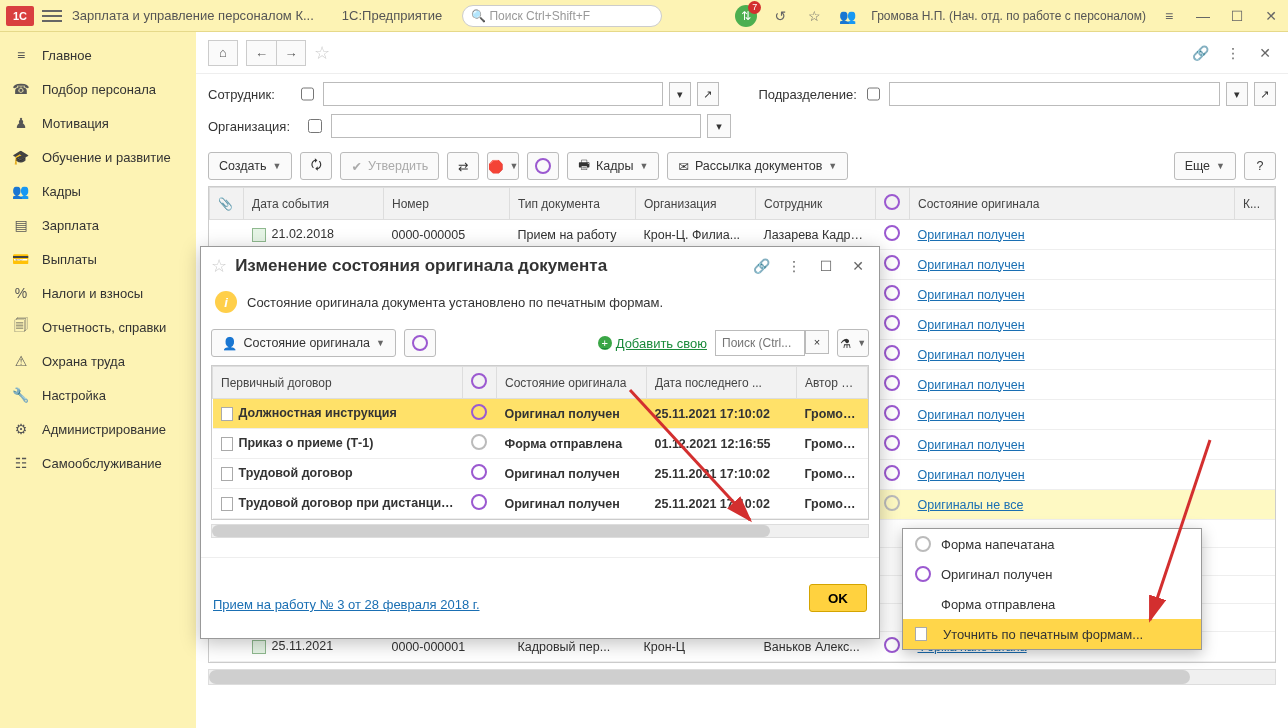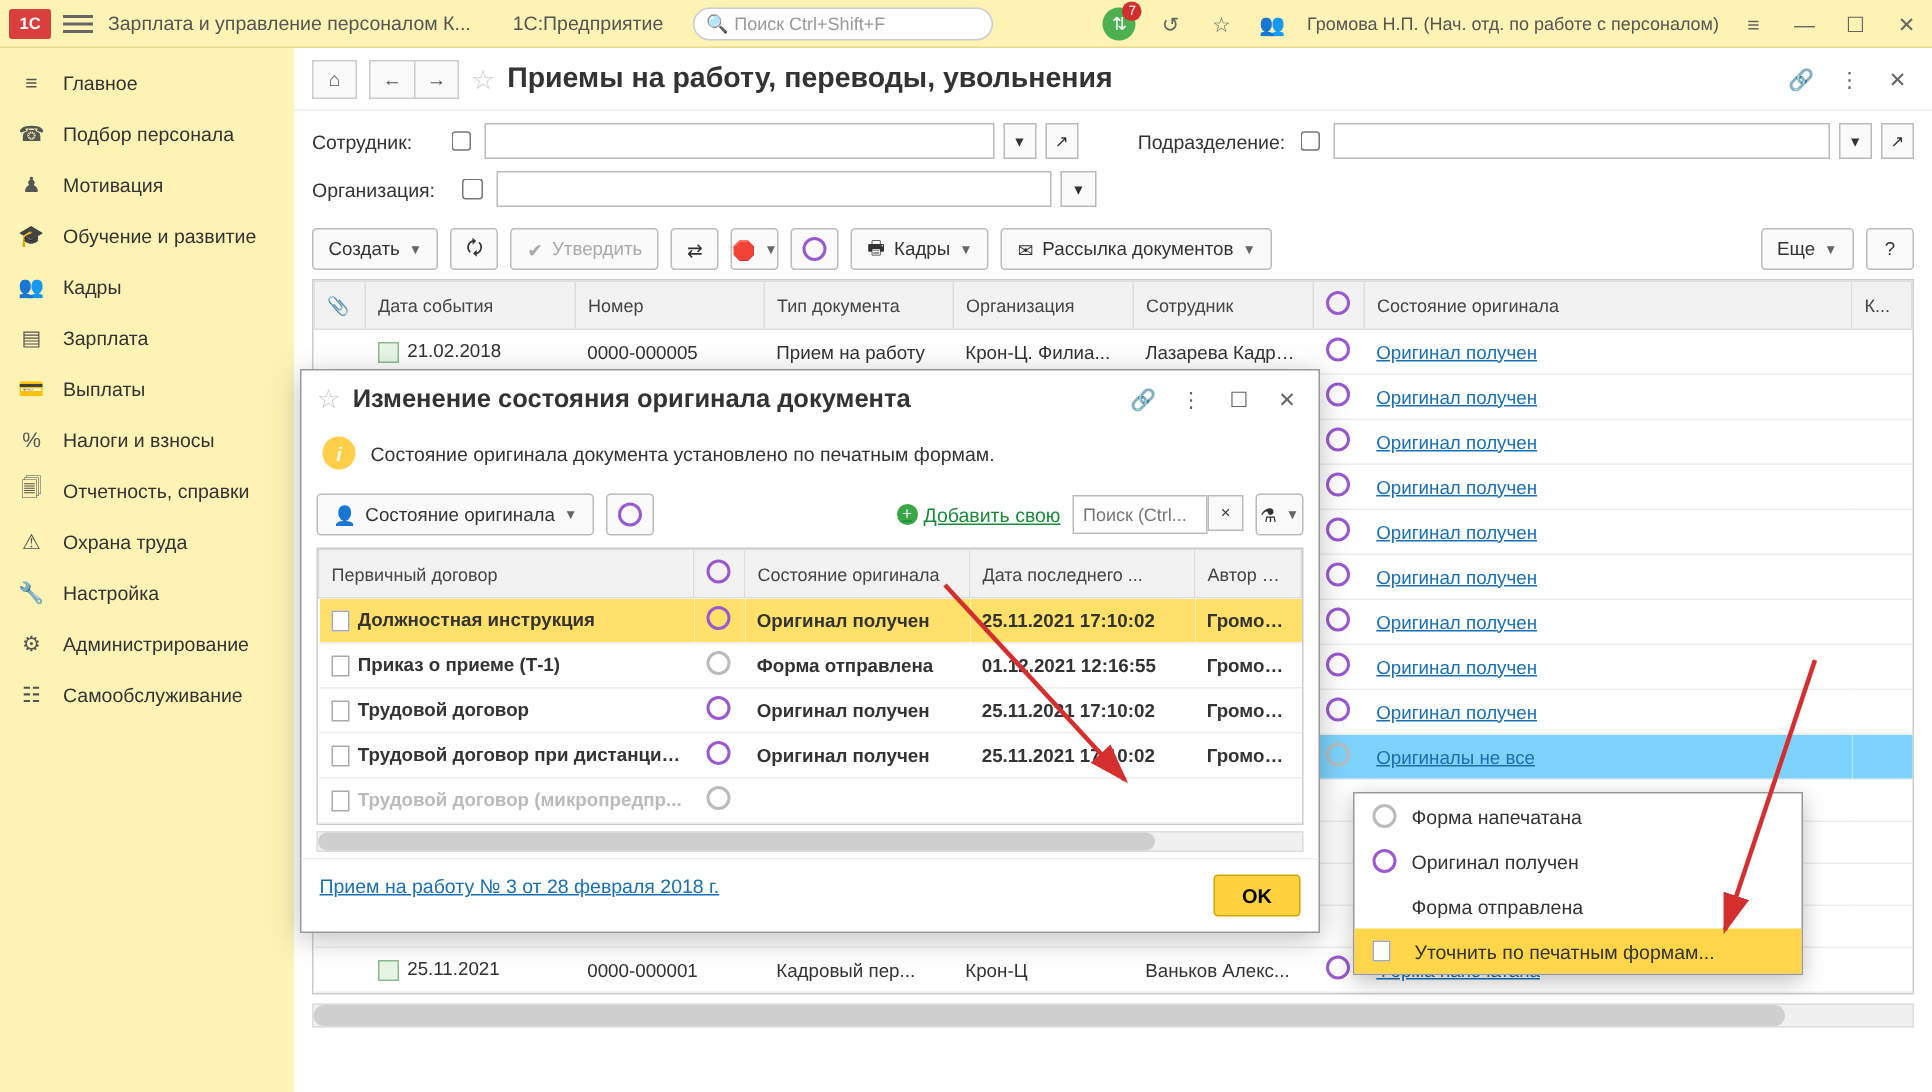--- a/index.html
+++ b/index.html
@@ -48,21 +48,21 @@
   .circ.purple { border:2px solid #9b59d0; color:#9b59d0;}
   .circ.grey { border:2px solid #bbb; color:#bbb;}
   .toolbar-right { margin-left: auto; display: flex; gap: 8px; padding-left: 40px; }
 
   
   .tbl-wrap { margin: 0 12px; border: 1px solid #ccc; position:relative; }
   .tbl { width: 100%; border-collapse: collapse; table-layout: fixed; }
   .tbl th { background: #f2f2f2; border: 1px solid #ddd; font-weight: normal; text-align: left; padding: 6px 8px; font-size: 12px; color: #444; height: 30px; overflow:hidden;white-space:nowrap;text-overflow:ellipsis;}
   .tbl td { border-bottom: 1px solid #eee; padding: 5px 8px; font-size: 12.5px; height: 28px; overflow:hidden;white-space:nowrap;text-overflow:ellipsis;}
   .link { color: #1a6fb3; text-decoration: underline; cursor: pointer; }
-  .row-hl td { background: #7dd3fc; }
+  .row-hl td { background: #fef9c3; }
   .doc-icon { display:inline-block;width:14px;height:14px;border:1px solid #8fb98f;background:#e6f5e6;margin-right:6px;vertical-align:middle;position:relative;}
 
   
   .modal { position: absolute; top: 246px; left: 200px; width: 680px; background: #fff; border: 1px solid #999; box-shadow: 0 4px 18px rgba(0,0,0,.25); z-index: 50; }
   .modal-hdr { height: 38px; display: flex; align-items: center; padding: 0 10px; gap: 8px; }
   .modal-title { font-size: 17px; font-weight: bold; }
   .modal-hdr-right { margin-left: auto; display: flex; gap: 10px; color: #777; }
   .info-row { display: flex; align-items: center; gap: 10px; padding: 6px 14px 12px; }
   .info-icon { width: 22px; height: 22px; border-radius: 50%; background: #ffcf4a; color: #fff; display:flex;align-items:center;justify-content:center; font-weight:bold; font-style: italic;}
   .modal-toolbar { padding: 4px 10px 8px; display: flex; align-items: center; gap: 8px; }
@@ -70,21 +70,21 @@
   .add-link { color: #1a8a3a; text-decoration: underline; cursor:pointer; display:flex;align-items:center;gap:4px;}
   .plus-circ { width:14px;height:14px;border-radius:50%;background:#3aa646;color:#fff;font-size:11px;display:inline-flex;align-items:center;justify-content:center;}
 
   .modal .tbl-wrap { margin: 0 10px; }
   .modal .tbl th { font-size:12px;}
   .modal .tbl td { font-size:12.5px;font-weight:bold;}
   .row-sel td { background: #ffe169 !important; }
   .row-dis td { color: #bbb; }
   .file-icon { display:inline-block;width:12px;height:14px;border:1px solid #aaa;margin-right:6px;vertical-align:middle;background:#fff;}
 
-  .modal-foot { padding: 10px 12px; display: flex; align-items: flex-start; border-top:1px solid #eee; margin-top:4px;}
+  .modal-foot { padding: 26px 12px; display: flex; align-items: flex-end; border-top:1px solid #eee; margin-top:19px;}
   .ok-btn { margin-left: auto; background: #ffd23f; border: 1px solid #d4a400; height: 28px; padding: 0 18px; font-weight: bold; border-radius: 3px; cursor:pointer;}
   .h-scroll { height:14px;background:#f0f0f0;margin:4px 10px 0;border:1px solid #ddd;position:relative;}
   .h-scroll::after{content:'';position:absolute;left:0;top:0;height:100%;width:85%;background:#cfcfcf;border-radius:6px;}
 
   
   .dropdown { position: absolute; top: 528px; left: 902px; width: 300px; background: #fff; border: 1px solid #999; box-shadow: 0 4px 14px rgba(0,0,0,.25); z-index: 60; }
   .dd-item { height: 30px; display: flex; align-items: center; padding: 0 12px; gap: 10px; cursor: pointer; font-size:13px;}
   .dd-item.hl { background: #ffd64a; }
 
   
@@ -180,21 +180,20 @@
   </div>
 
 <div class="main">
   <div class="main-header">
     <div class="nav-btn">⌂</div>
     <div style="display:flex;">
       <div class="nav-btn" style="border-right:none;">←</div>
       <div class="nav-btn">→</div>
     </div>
     <span class="star-btn">☆</span>
-    <span class="page-title">Приемы на работу, переводы, увольнения</span>
     <div class="hdr-actions">
       <span class="icon-btn">🔗</span>
       <span class="icon-btn">⋮</span>
       <span class="icon-btn">✕</span>
     </div>
   </div>
 
   <div class="filters">
     <div class="filter-row">
       <span class="filter-label">Сотрудник:</span>
@@ -509,27 +508,20 @@
     <td>25.11.2021 17:10:02</td>
     <td>Громова Н...</td>
           </tr>
           <tr>
     <td><span class="file-icon"></span>Трудовой договор при дистанцио...</td>
     <td><span class="circ purple"></span></td>
     <td>Оригинал получен</td>
     <td>25.11.2021 17:10:02</td>
     <td>Громова Н...</td>
           </tr>
-          <tr class="row-dis">
-    <td><span class="file-icon"></span>Трудовой договор (микропредпр...</td>
-    <td><span class="circ grey"></span></td>
-    <td></td>
-    <td></td>
-    <td></td>
-          </tr>
         </tbody>
     </table>
   </div>
   <div class="h-scroll"></div>
   <div class="modal-foot">
     <span class="link">Прием на работу № 3 от 28 февраля 2018 г.</span>
     <button class="ok-btn">OK</button>
   </div>
 </div>
 

